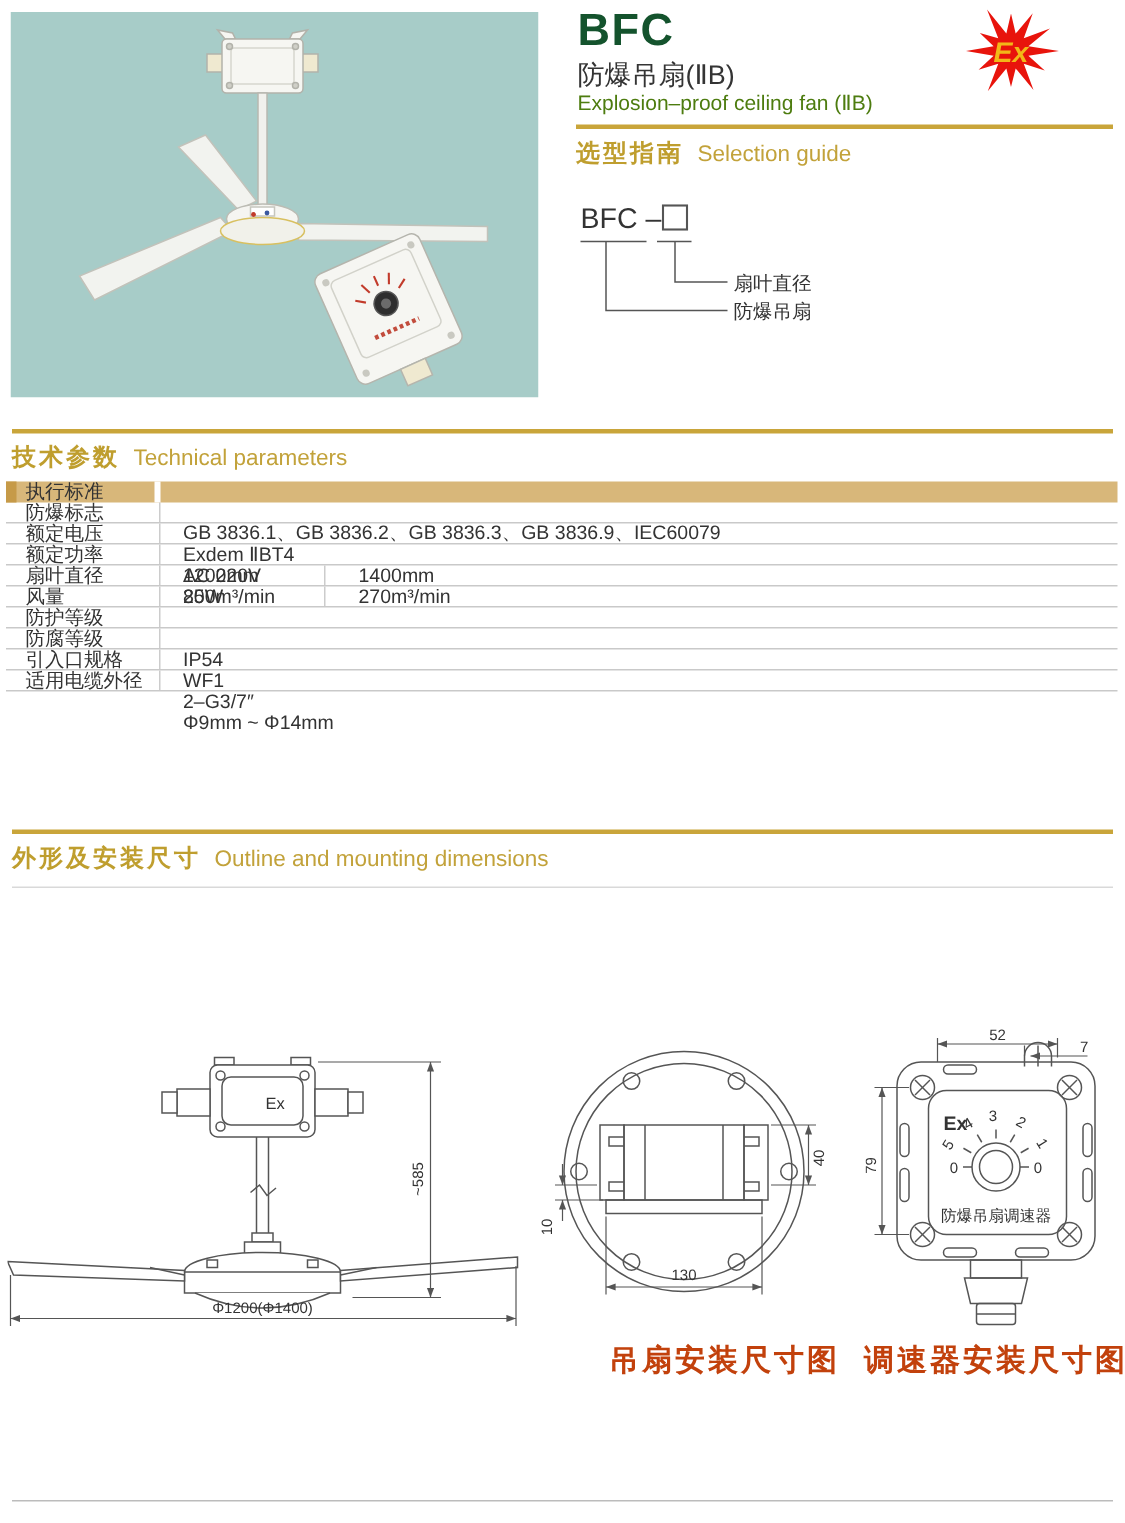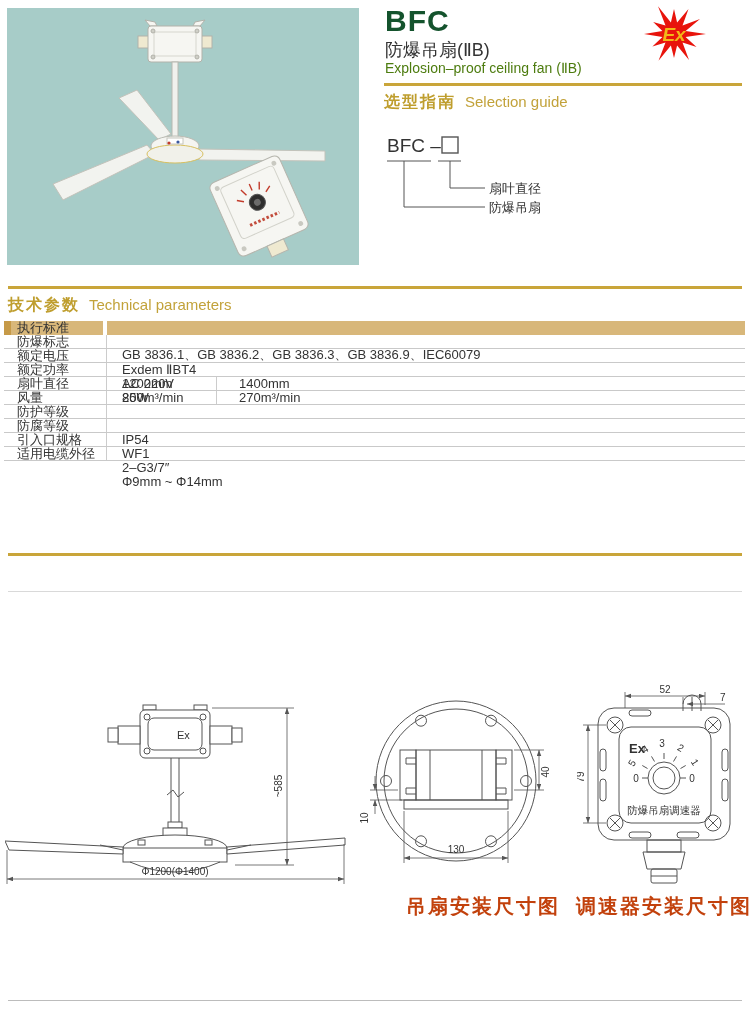--- a/index.html
+++ b/index.html
@@ -179,20 +179,23 @@
         <div class="cell label">引入口规格</div>
         <div class="cell val">2–G3/7″</div>
       </div>
       <div class="param-row">
         <div class="cell label">适用电缆外径</div>
         <div class="cell val">Φ9mm ~ Φ14mm</div>
       </div>
     </div>
 
   <div class="gold-line gl3"></div>
+  <div class="section-heading sh3">
+    <span class="h-cn">外形及安装尺寸</span><span class="h-en">Outline and mounting dimensions</span>
+  </div>
   <div class="gray-line gr1"></div>
 
   <svg class="drw d-fan" width="345" height="228" viewBox="0 0 345 228">
     <defs>
       <marker id="arrF" markerWidth="9" markerHeight="8" refX="8" refY="3" orient="auto-start-reverse">
         <path d="M0,0 L8,3 L0,6 z" fill="#555"></path>
       </marker>
     </defs>
     <g stroke="#555" stroke-width="1" fill="#ffffff">
       <rect x="138" y="27" width="13" height="5"></rect>

